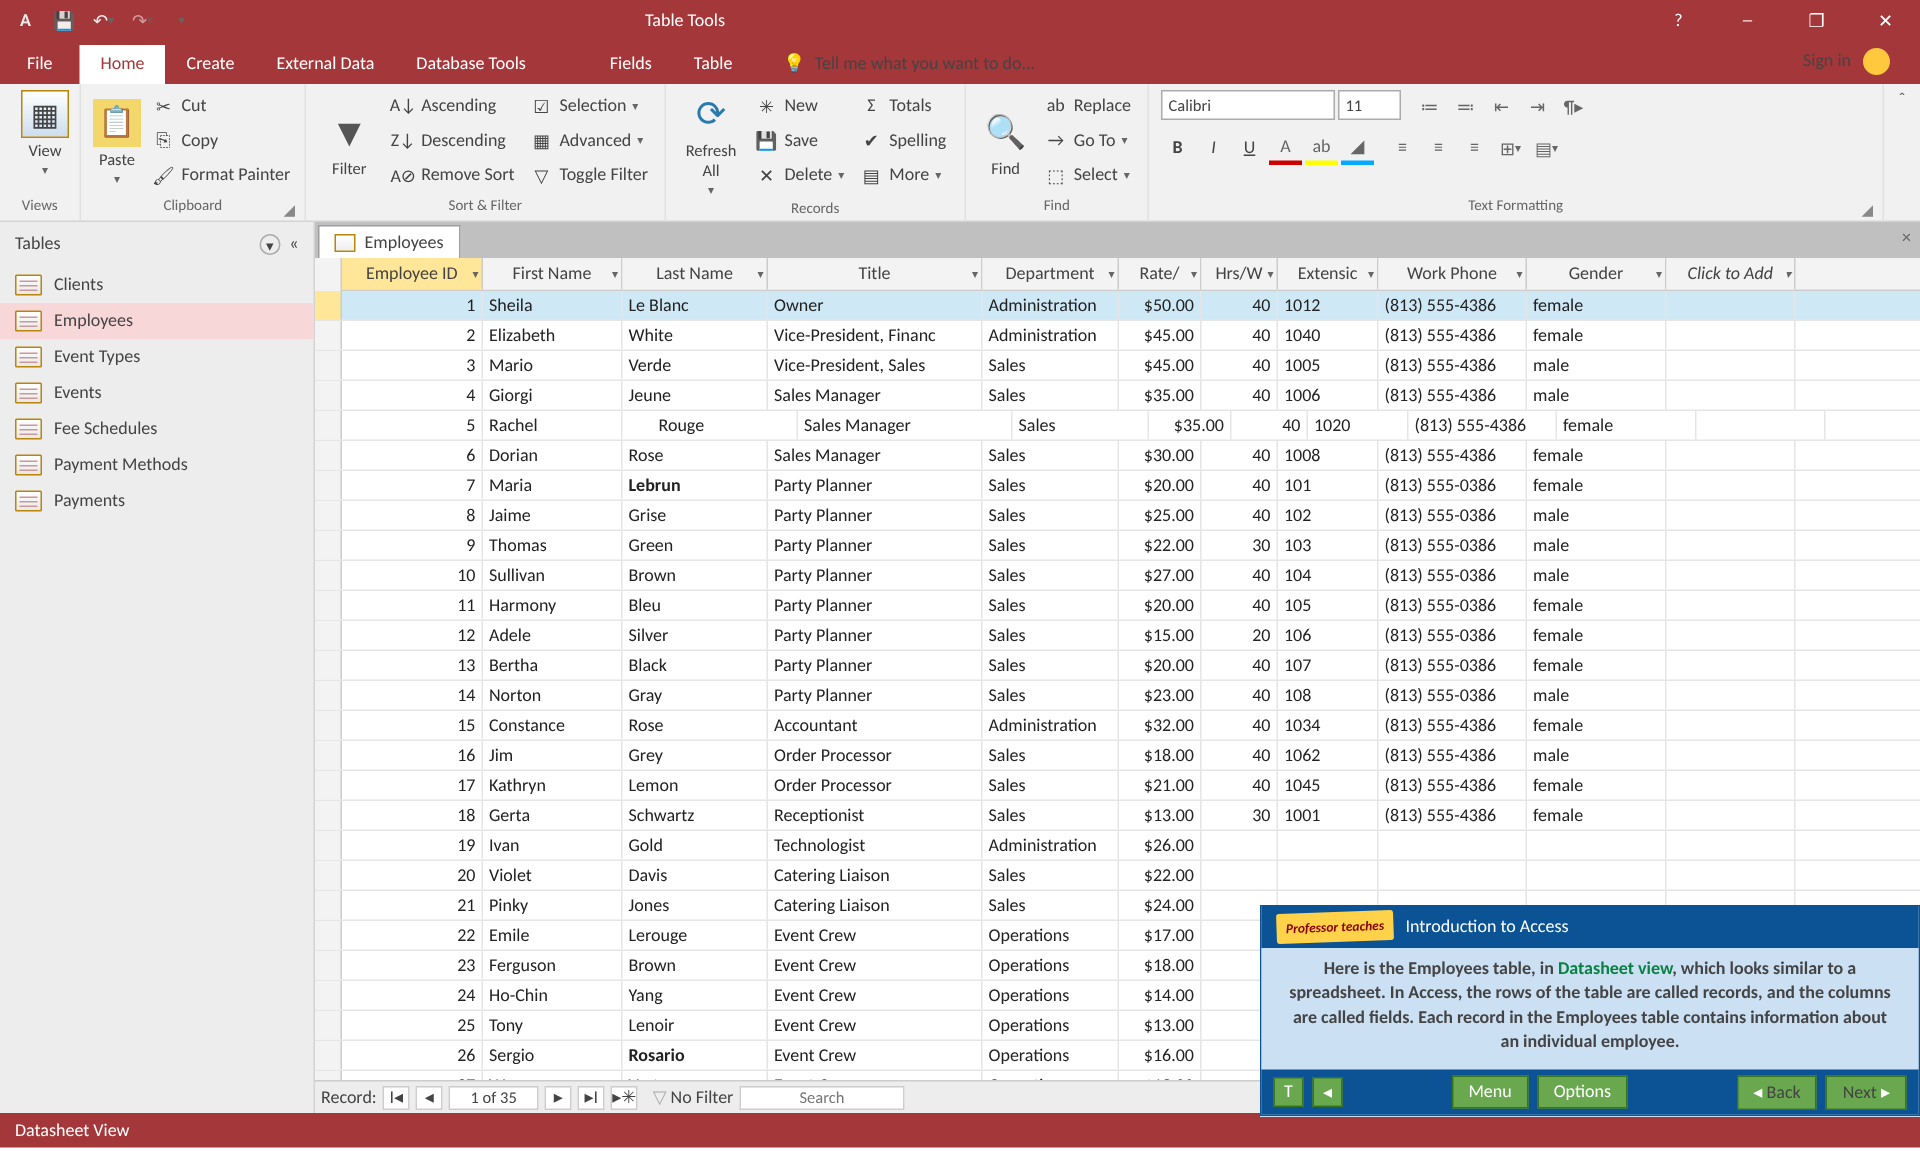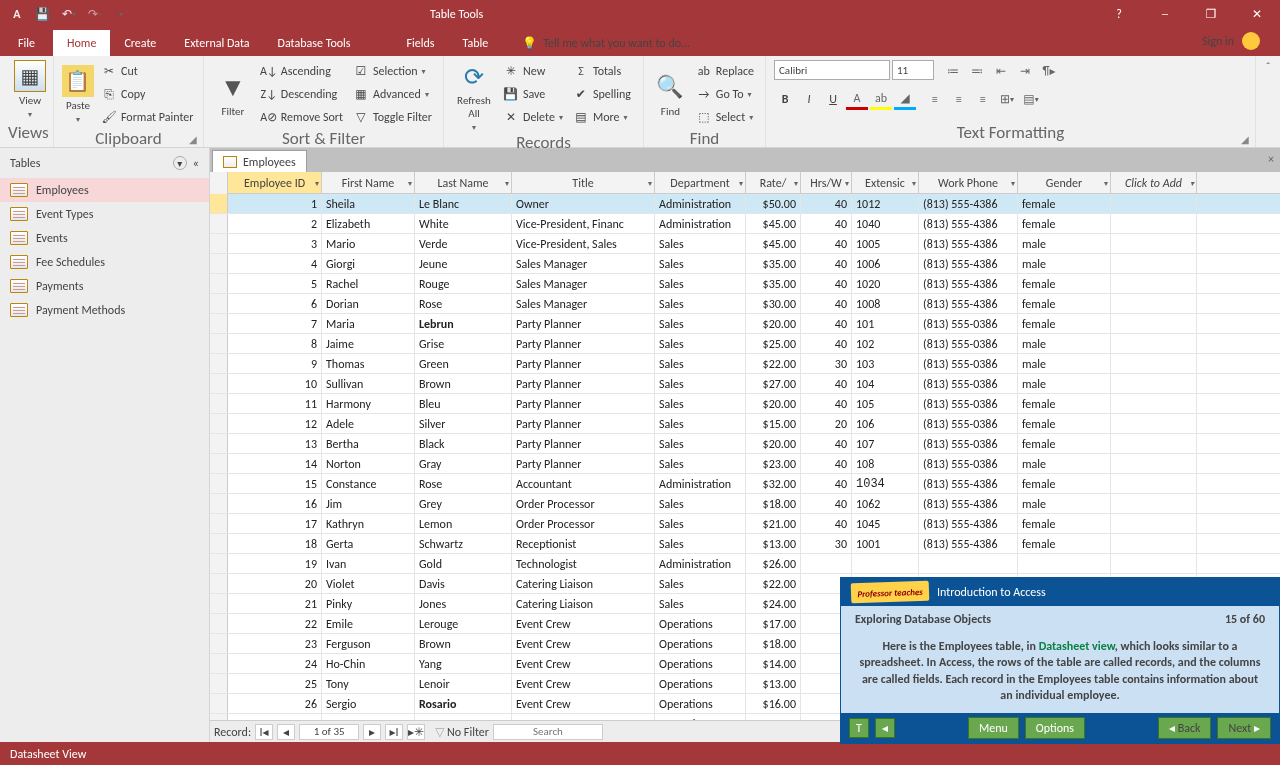--- a/index.html
+++ b/index.html
@@ -14,21 +14,21 @@
 .menubar{background:#a4373a;height:28px;display:flex;align-items:flex-end}
 .menubar .tab{padding:6px 14px;color:#fff;cursor:pointer}
 .menubar .tab.file{padding:6px 18px}
 .menubar .tab.active{background:#fff;color:#a4373a}
 .menubar .tab.ctx{color:#fff}
 .menubar .tell{margin-left:20px;color:#d9a7a8;display:flex;align-items:center;gap:6px;padding-bottom:6px}
 .menubar .signin{margin-left:auto;color:#fff;padding:6px 12px;display:flex;align-items:center;gap:8px}
 .menubar .smiley{width:18px;height:18px;border-radius:50%;background:#ffc83d;display:inline-block;margin-right:8px;position:relative}
 .ribbon{height:92px;background:#f1f1f1;border-bottom:1px solid #d4d4d4;display:flex}
 .rgroup{border-right:1px solid #e1e1e1;padding:4px 8px 2px;display:flex;flex-direction:column;justify-content:space-between;position:relative}
-.rgroup .glabel{text-align:center;color:#666;font-size:17px;padding-bottom:2px}
+.rgroup .glabel{text-align:center;color:#666;font-size:10px;padding-bottom:2px}
 .rgroup .dlg{position:absolute;right:2px;bottom:2px;width:12px;height:12px;color:#888;font-size:10px}
 .rstack{display:flex;gap:4px;flex:1}
 .bigbtn{display:flex;flex-direction:column;align-items:center;justify-content:center;width:44px;gap:2px;cursor:pointer}
 .bigbtn .ic{width:32px;height:32px;background:#ddd;display:flex;align-items:center;justify-content:center;font-size:20px}
 .bigbtn .lbl{font-size:11px;color:#444}
 .smbtn{display:flex;align-items:center;gap:4px;height:22px;padding:0 3px;cursor:pointer;color:#444;white-space:nowrap}
 .smbtn.dis{color:#aaa}
 .smbtn .ic{width:16px;height:16px;display:inline-flex;align-items:center;justify-content:center}
 .col{display:flex;flex-direction:column;justify-content:flex-start;gap:1px}
 .font-sel{display:flex;gap:2px}
@@ -311,43 +311,47 @@
 <div class="workspace">
   <div class="nav">
     <div class="hdr">
       <span>Tables</span>
       <span class="sp">
         <span style="font-size:10px;border:1px solid #aaa;border-radius:50%;width:14px;height:14px;display:inline-flex;align-items:center;justify-content:center">▾</span>
         <span>«</span>
       </span>
     </div>
     <div id="nav-items">
+        <div class="item">
+          <span class="ic"></span>
+          <span>Clients</span>
+        </div>
         <div class="item active">
           <span class="ic"></span>
           <span>Employees</span>
         </div>
         <div class="item">
           <span class="ic"></span>
           <span>Event Types</span>
         </div>
         <div class="item">
           <span class="ic"></span>
           <span>Events</span>
         </div>
         <div class="item">
           <span class="ic"></span>
           <span>Fee Schedules</span>
         </div>
         <div class="item">
           <span class="ic"></span>
-          <span>Payments</span>
+          <span>Payment Methods</span>
         </div>
         <div class="item">
           <span class="ic"></span>
-          <span>Payment Methods</span>
+          <span>Payments</span>
         </div>
       </div>
   </div>
 
   <div class="docs">
     <div class="tabbar">
       <div class="dtab">
         <span class="ic"></span>
         <span>Employees</span>
       </div>
@@ -456,21 +460,21 @@
             <div class="gc num" style="width: 51px;">40</div>
             <div class="gc" style="width: 67px;">1006</div>
             <div class="gc" style="width: 99px; justify-content: flex-start;">(813) 555-4386</div>
             <div class="gc" style="width: 93px;">male</div>
             <div class="gc" style="width: 86px; justify-content: flex-start;"></div>
           </div>
           <div class="grow">
             <div class="rowsel"></div>
             <div class="gc num" style="width: 94px;">5</div>
             <div class="gc" style="width: 93px;">Rachel</div>
-            <div class="gc" style="width: 97px;">Rouge</div>
+            <div class="gc" style="width: 97px; margin-left: 20px;">Rouge</div>
             <div class="gc" style="width: 143px; justify-content: flex-start;">Sales Manager</div>
             <div class="gc" style="width: 91px;">Sales</div>
             <div class="gc num" style="width: 55px;">$35.00</div>
             <div class="gc num" style="width: 51px;">40</div>
             <div class="gc" style="width: 67px;">1020</div>
             <div class="gc" style="width: 99px; justify-content: flex-start;">(813) 555-4386</div>
             <div class="gc" style="width: 93px;">female</div>
             <div class="gc" style="width: 86px; justify-content: flex-start;"></div>
           </div>
           <div class="grow">
@@ -601,21 +605,21 @@
           </div>
           <div class="grow">
             <div class="rowsel"></div>
             <div class="gc num" style="width: 94px;">15</div>
             <div class="gc" style="width: 93px;">Constance</div>
             <div class="gc" style="width: 97px;">Rose</div>
             <div class="gc" style="width: 143px; justify-content: flex-start;">Accountant</div>
             <div class="gc" style="width: 91px;">Administration</div>
             <div class="gc num" style="width: 55px;">$32.00</div>
             <div class="gc num" style="width: 51px;">40</div>
-            <div class="gc" style="width: 67px; font-family: Liberation Mono, monospace;">1034</div>
+            <div class="gc" style="width: 67px;">1034</div>
             <div class="gc" style="width: 99px; justify-content: flex-start;">(813) 555-4386</div>
             <div class="gc" style="width: 93px;">female</div>
             <div class="gc" style="width: 86px; justify-content: flex-start;"></div>
           </div>
           <div class="grow">
             <div class="rowsel"></div>
             <div class="gc num" style="width: 94px;">16</div>
             <div class="gc" style="width: 93px;">Jim</div>
             <div class="gc" style="width: 97px;">Grey</div>
             <div class="gc" style="width: 143px; justify-content: flex-start;">Order Processor</div>
@@ -799,24 +803,20 @@
 
 <div class="status">
   <span style="color:#fff">Datasheet View</span>
 </div>
 
 <div class="tutor">
   <div class="thdr">
     <span class="tprof">Professor teaches</span>
     <span style="color:#fff">Introduction to Access</span>
   </div>
-  <div class="tsub">
-    <span>Exploring Database Objects</span>
-    <span>15 of 60</span>
-  </div>
   <div class="tbody">
     <b><span>Here is the Employees table, in </span><span class="lk">Datasheet view</span><span>, which looks similar to a spreadsheet. In Access, the rows of the table are called records, and the columns are called fields. Each record in the Employees table contains information about an individual employee.</span></b>
   </div>
   <div class="tfoot">
     <span class="tnav">T</span>
     <span class="tnav">◂</span>
     <span class="sp"></span>
     <span class="tbtn">Menu</span>
     <span class="tbtn">Options</span>
     <span class="sp"></span>

